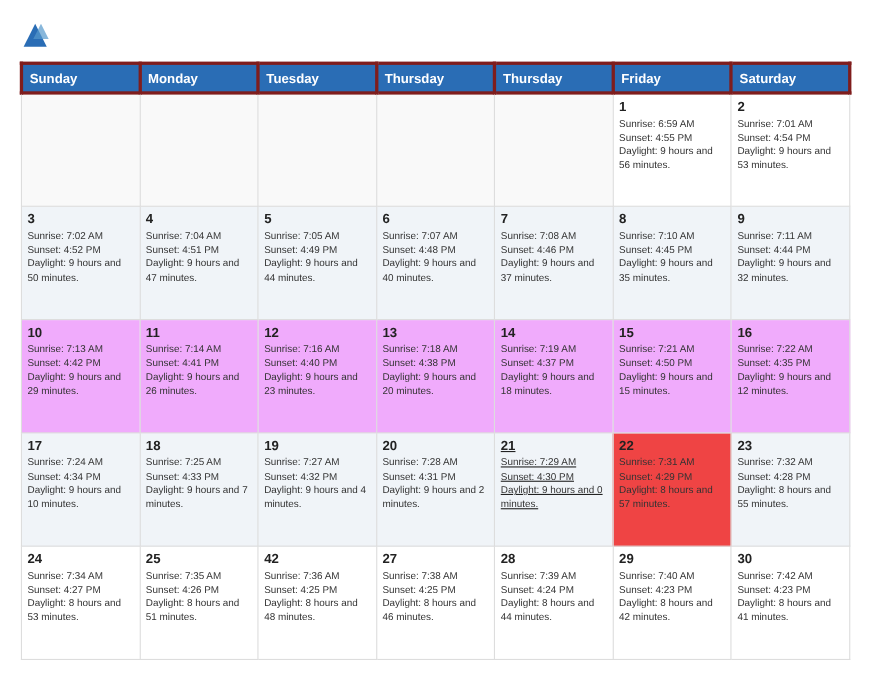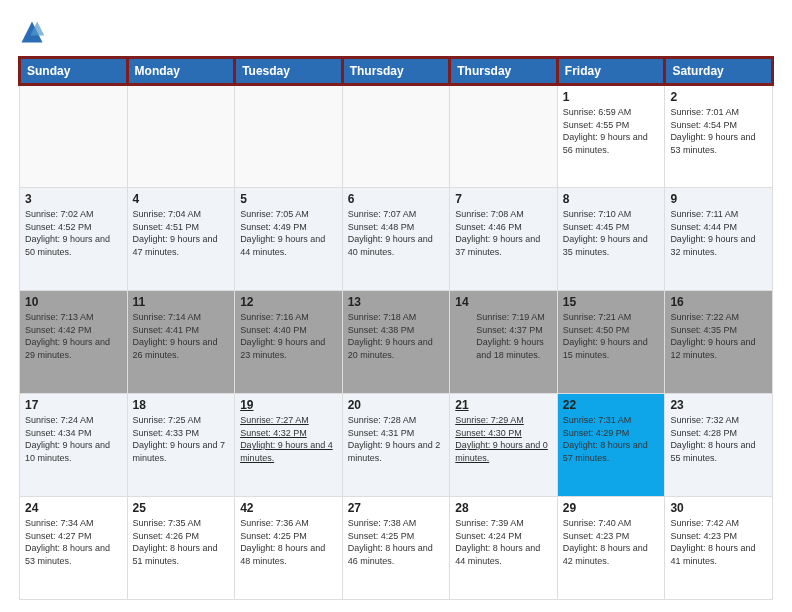--- a/index.html
+++ b/index.html
@@ -191,21 +191,21 @@
 Sunset: 4:45 PM
 Daylight: 9 hours and 35 minutes.</div>
           </td>
           <td style="background: rgb(240, 244, 248);">
             <span class="day-number">9</span>
             <div class="day-info" style="white-space: pre-line;">Sunrise: 7:11 AM
 Sunset: 4:44 PM
 Daylight: 9 hours and 32 minutes.</div>
           </td>
         </tr>
-        <tr style="background: #a3a3a3;">
+        <tr style="background: #f0abfc;">
           <td>
             <span class="day-number">10</span>
             <div class="day-info" style="white-space: pre-line;">Sunrise: 7:13 AM
 Sunset: 4:42 PM
 Daylight: 9 hours and 29 minutes.</div>
           </td>
           <td>
             <span class="day-number">11</span>
             <div class="day-info" style="white-space: pre-line;">Sunrise: 7:14 AM
 Sunset: 4:41 PM
@@ -218,21 +218,21 @@
 Daylight: 9 hours and 23 minutes.</div>
           </td>
           <td>
             <span class="day-number">13</span>
             <div class="day-info" style="white-space: pre-line;">Sunrise: 7:18 AM
 Sunset: 4:38 PM
 Daylight: 9 hours and 20 minutes.</div>
           </td>
           <td>
             <span class="day-number">14</span>
-            <div class="day-info" style="white-space: pre-line; margin-left: 21px;">Sunrise: 7:19 AM
+            <div class="day-info" style="white-space: pre-line;">Sunrise: 7:19 AM
 Sunset: 4:37 PM
 Daylight: 9 hours and 18 minutes.</div>
           </td>
           <td>
             <span class="day-number">15</span>
             <div class="day-info" style="white-space: pre-line;">Sunrise: 7:21 AM
 Sunset: 4:50 PM
 Daylight: 9 hours and 15 minutes.</div>
           </td>
           <td>
@@ -248,39 +248,39 @@
             <div class="day-info" style="white-space: pre-line;">Sunrise: 7:24 AM
 Sunset: 4:34 PM
 Daylight: 9 hours and 10 minutes.</div>
           </td>
           <td style="background: rgb(240, 244, 248);">
             <span class="day-number">18</span>
             <div class="day-info" style="white-space: pre-line;">Sunrise: 7:25 AM
 Sunset: 4:33 PM
 Daylight: 9 hours and 7 minutes.</div>
           </td>
-          <td style="background: rgb(240, 244, 248); text-decoration: underline;">
+          <td style="background: rgb(240, 244, 248);">
             <span class="day-number">19</span>
             <div class="day-info" style="white-space: pre-line;">Sunrise: 7:27 AM
 Sunset: 4:32 PM
 Daylight: 9 hours and 4 minutes.</div>
           </td>
           <td style="background: rgb(240, 244, 248);">
             <span class="day-number">20</span>
             <div class="day-info" style="white-space: pre-line;">Sunrise: 7:28 AM
 Sunset: 4:31 PM
 Daylight: 9 hours and 2 minutes.</div>
           </td>
           <td style="background: rgb(240, 244, 248); text-decoration: underline;">
             <span class="day-number">21</span>
             <div class="day-info" style="white-space: pre-line;">Sunrise: 7:29 AM
 Sunset: 4:30 PM
 Daylight: 9 hours and 0 minutes.</div>
           </td>
-          <td style="background: #0ea5e9;">
+          <td style="background: #ef4444;">
             <span class="day-number">22</span>
             <div class="day-info" style="white-space: pre-line;">Sunrise: 7:31 AM
 Sunset: 4:29 PM
 Daylight: 8 hours and 57 minutes.</div>
           </td>
           <td style="background: rgb(240, 244, 248);">
             <span class="day-number">23</span>
             <div class="day-info" style="white-space: pre-line;">Sunrise: 7:32 AM
 Sunset: 4:28 PM
 Daylight: 8 hours and 55 minutes.</div>

